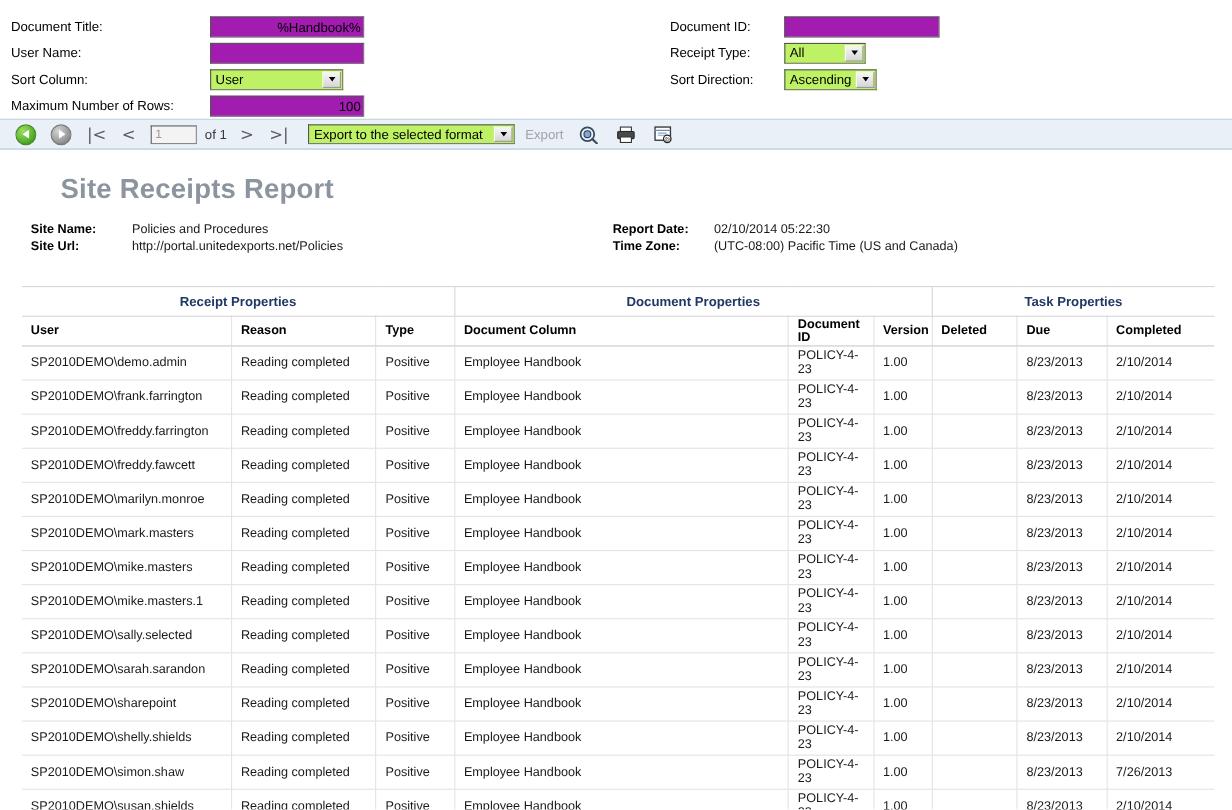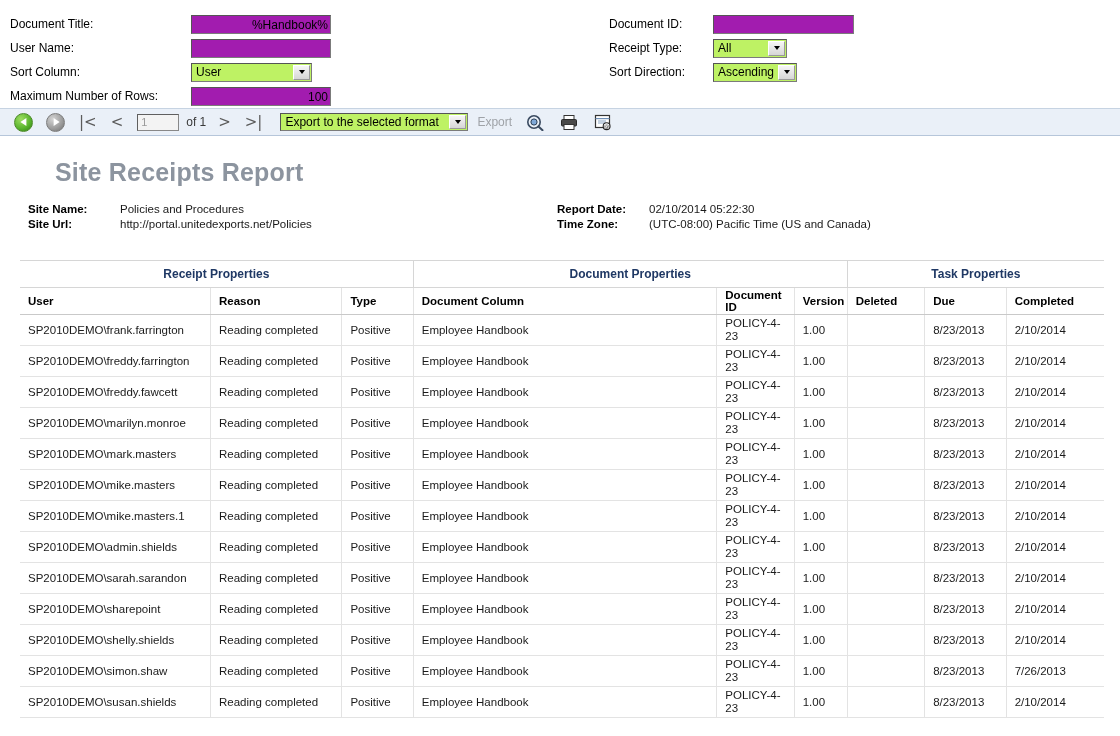--- a/index.html
+++ b/index.html
@@ -457,20 +457,31 @@
           <td>Document Column</td>
           <td>Document ID</td>
           <td>Version</td>
           <td>Deleted</td>
           <td>Due</td>
           <td class="last">Completed</td>
         </tr>
       </thead>
       <tbody id="rows-body">
           <tr class="data-row">
+            <td class="wrapcell">SP2010DEMO\demo.admin</td>
+            <td>Reading completed</td>
+            <td>Positive</td>
+            <td>Employee Handbook</td>
+            <td>POLICY-4-23</td>
+            <td>1.00</td>
+            <td></td>
+            <td>8/23/2013</td>
+            <td class="last">2/10/2014</td>
+          </tr>
+          <tr class="data-row">
             <td class="wrapcell">SP2010DEMO\frank.farrington</td>
             <td>Reading completed</td>
             <td>Positive</td>
             <td>Employee Handbook</td>
             <td>POLICY-4-23</td>
             <td>1.00</td>
             <td></td>
             <td>8/23/2013</td>
             <td class="last">2/10/2014</td>
           </tr>
@@ -534,21 +545,21 @@
             <td>Reading completed</td>
             <td>Positive</td>
             <td>Employee Handbook</td>
             <td>POLICY-4-23</td>
             <td>1.00</td>
             <td></td>
             <td>8/23/2013</td>
             <td class="last">2/10/2014</td>
           </tr>
           <tr class="data-row">
-            <td class="wrapcell">SP2010DEMO\admin.shields</td>
+            <td class="wrapcell">SP2010DEMO\sally.selected</td>
             <td>Reading completed</td>
             <td>Positive</td>
             <td>Employee Handbook</td>
             <td>POLICY-4-23</td>
             <td>1.00</td>
             <td></td>
             <td>8/23/2013</td>
             <td class="last">2/10/2014</td>
           </tr>
           <tr class="data-row">

